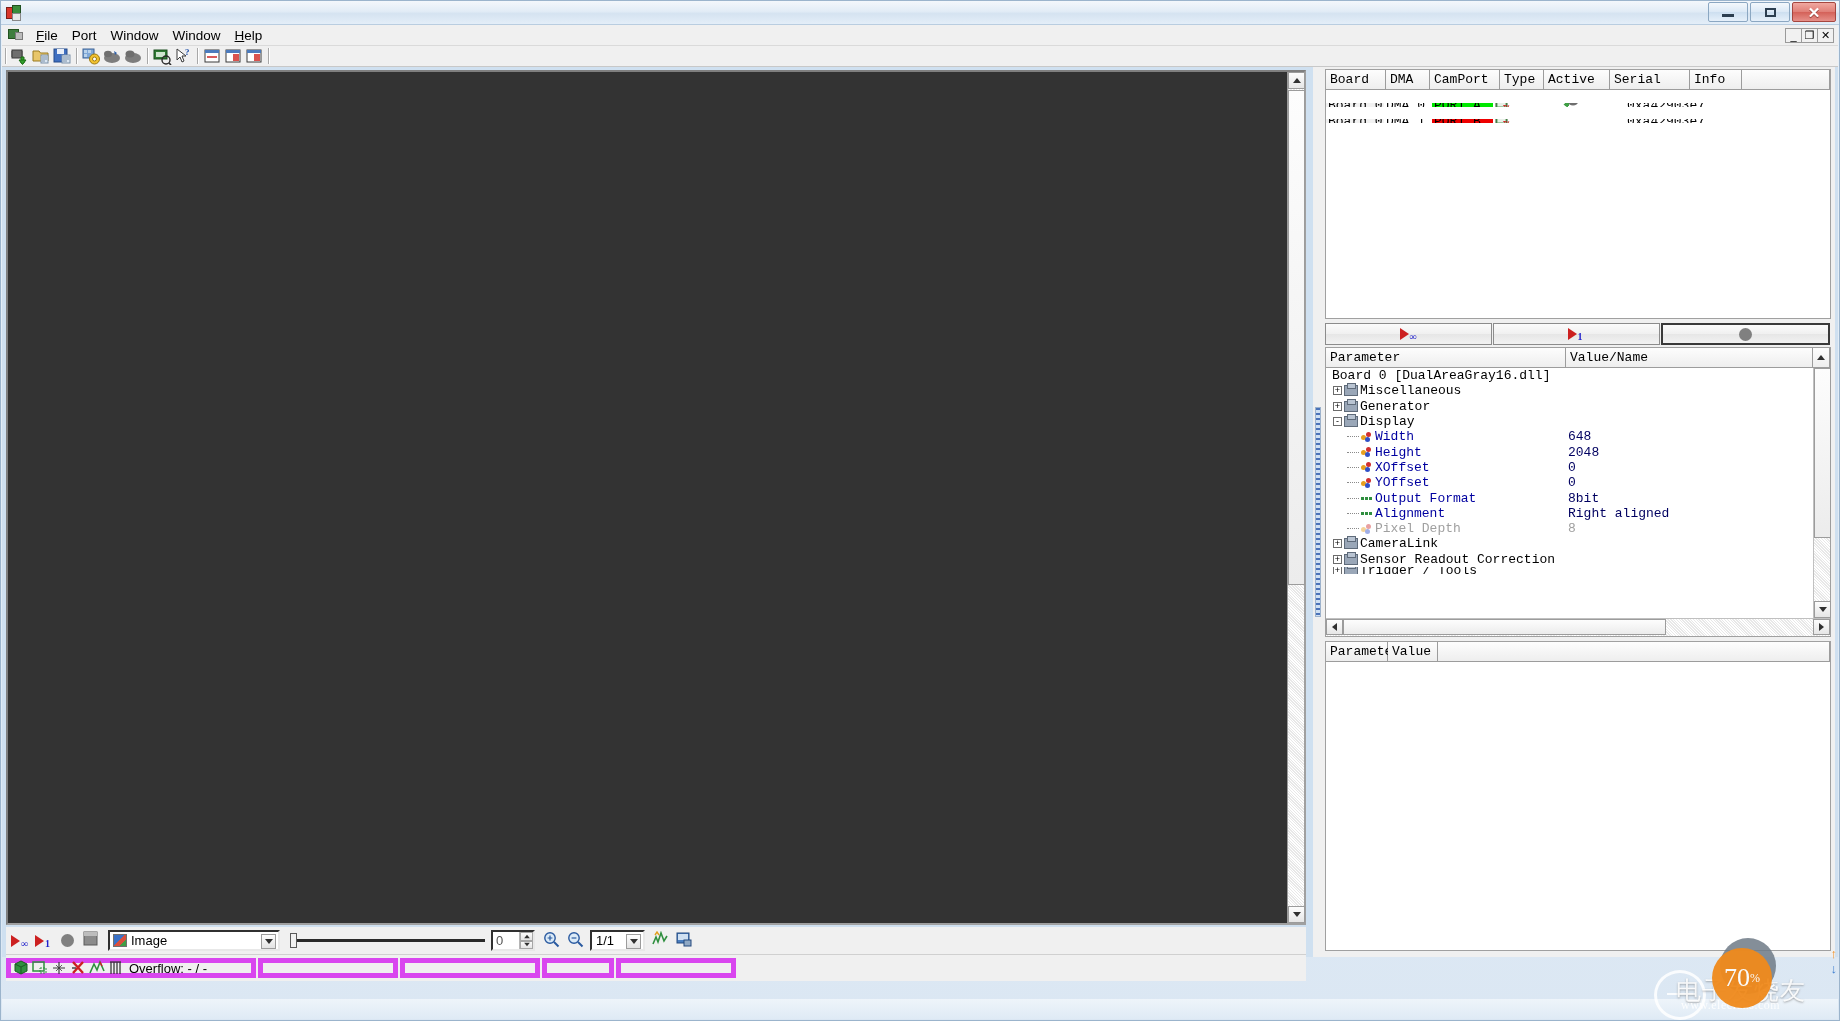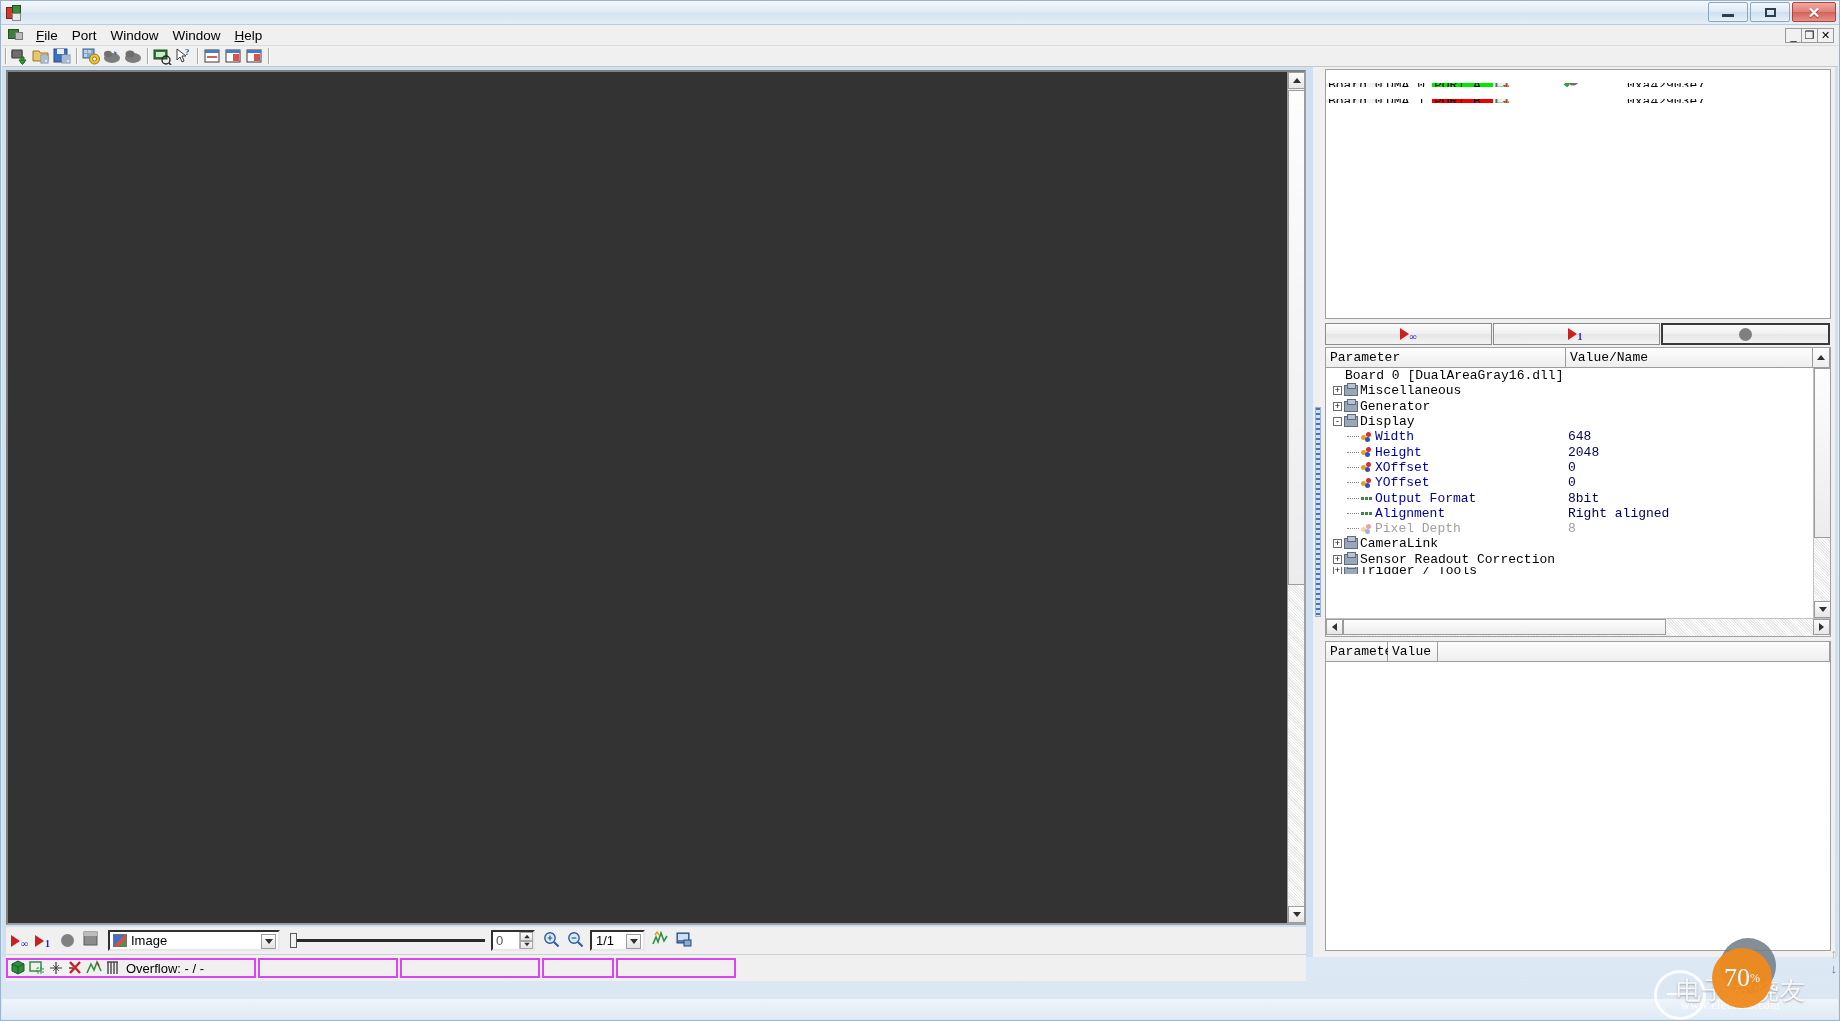--- a/index.html
+++ b/index.html
@@ -172,21 +172,21 @@
   .spin .sv { width:26px; font-size:13px; color:#555; padding-left:3px; display:flex;align-items:center;}
   .spin .sbtns { width:14px; display:flex; flex-direction:column; border-left:1px solid #b5b5b5;}
   .spin .sbtns div{ flex:1; display:flex;align-items:center;justify-content:center; background:linear-gradient(to bottom,#fbfbfb,#e4e4e4); border:1px solid #a6a6a6;}
 
   
   #image-status-bar {
     position:absolute; left:0; top:885px; width:1300px; height:26px;
     background:#f0f0f0; display:flex; align-items:center;
   }
   .sb-panel {
-    height:20px; border:2px solid #d946ef; margin-right:2px;
+    height:20px; border:5px solid #d946ef; margin-right:2px;
     display:flex; align-items:center; font-size:13px; color:#000;
     background:#f0f0f0;
   }
   .sbi { width:18px;height:18px; position:relative; margin-left:1px; }
 
   
   #splitter-v {
     position:absolute; left:1312px; top:66px; width:10px; height:890px;
     background:#f0f0f0;
     display:flex; align-items:center; justify-content:center;
@@ -630,20 +630,30 @@
     </div>
   </div>
 
   <div id="splitter-v">
     <div class="grip"></div>
   </div>
 
   <div id="right-dock">
 
     <div id="board-panel">
+      <div class="hdr-row">
+        <div class="hdr-cell" style="width:60px">Board</div>
+        <div class="hdr-cell" style="width:44px">DMA</div>
+        <div class="hdr-cell" style="width:70px">CamPort</div>
+        <div class="hdr-cell" style="width:44px">Type</div>
+        <div class="hdr-cell" style="width:66px">Active</div>
+        <div class="hdr-cell" style="width:80px">Serial</div>
+        <div class="hdr-cell" style="width:52px">Info</div>
+        <div class="hdr-cell" style="flex:1"></div>
+      </div>
 
       <div class="brow" style="margin-top:1px;">
         <div class="bcell" style="width:58px;background:#f2f2f2;">Board 0</div>
         <div class="bcell" style="width:48px;">DMA 0</div>
         <div class="bcell cam-a" style="width:61px;">PORT A</div>
         <div class="bcell" style="width:44px;">
           <span>
             <svg width="15" height="14" viewBox="0 0 15 14">
               <rect x="1" y="3" width="11" height="9" fill="#5f9f5f" stroke="#2d5a2d"></rect>
               <rect x="2.5" y="4.5" width="8" height="6" fill="#e8f0e8"></rect>
@@ -708,21 +718,21 @@
       <div id="tree-hdr">
         <div class="hdr-cell" style="width:240px">Parameter</div>
         <div class="hdr-cell" style="flex:1">Value/Name</div>
         <div class="hdr-cell" style="width:17px;padding:0;justify-content:center;">
             <span class="tri up"></span>
           </div>
       </div>
 
       <div id="tree-body">
         <div class="trow">
-          <span style="padding-left:19px;color:#000;">Board 0    [DualAreaGray16.dll]</span>
+          <span style="padding-left:6px;color:#000;">Board 0    [DualAreaGray16.dll]</span>
         </div>
 
         <div class="trow">
           <span style="width:7px"></span>
           <span class="expander">+</span>
           <span class="folder-ico"></span>
           <span class="tlabel plain">Miscellaneous</span>
         </div>
 
         <div class="trow">

